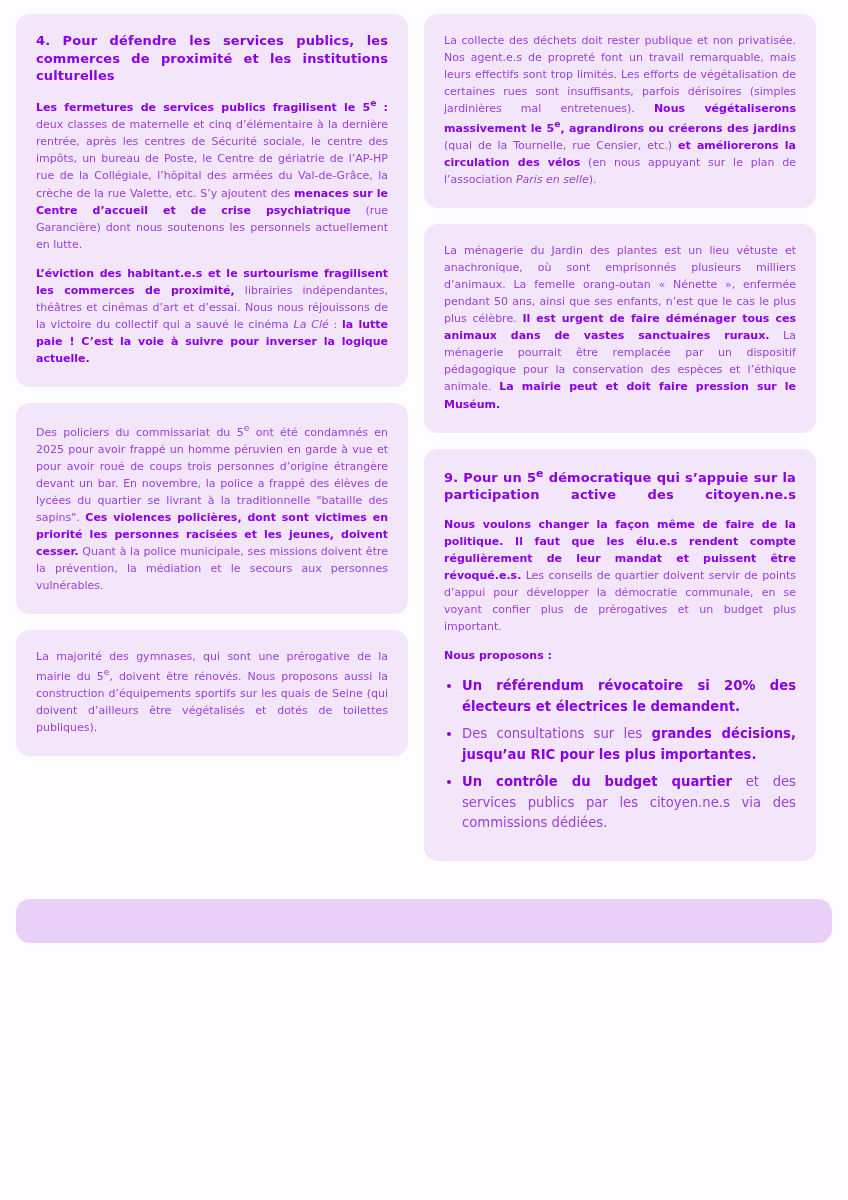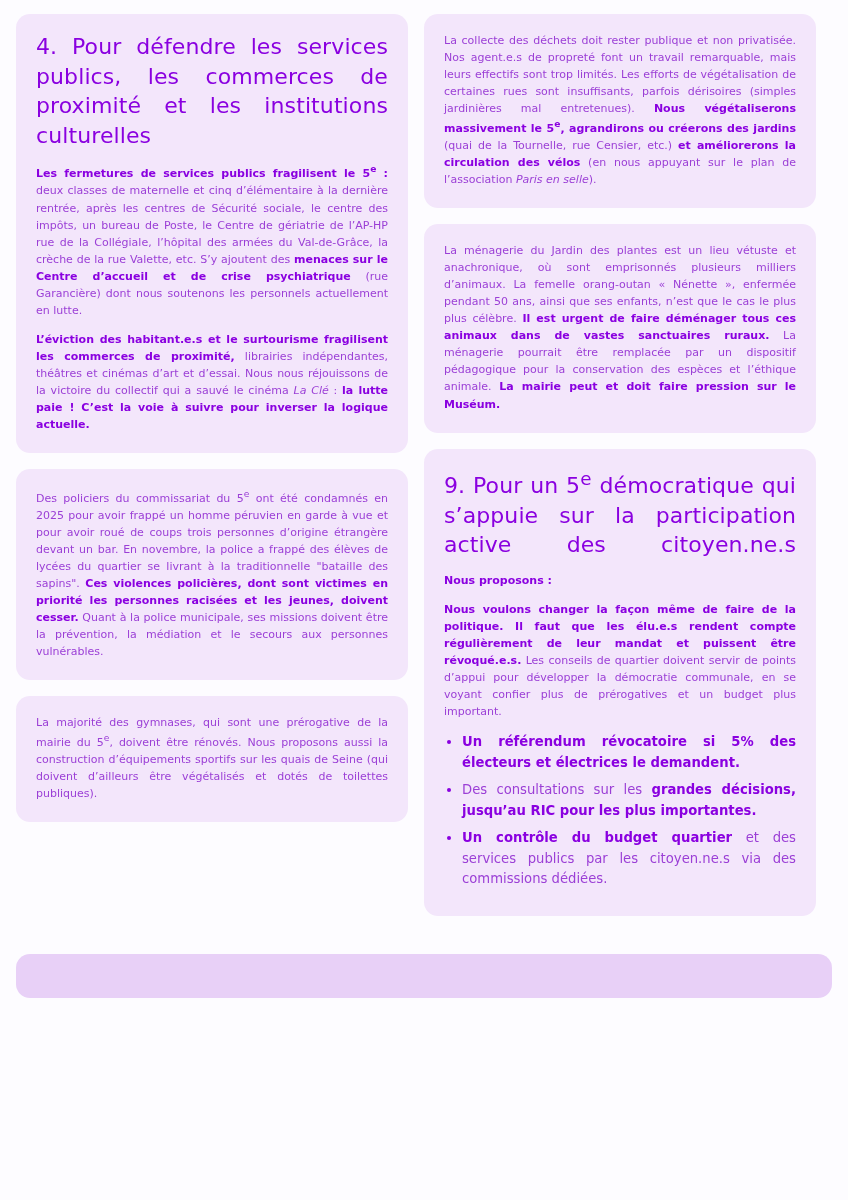--- a/index.html
+++ b/index.html
@@ -32,23 +32,23 @@
     flex-direction: column;
     gap: 16px;
   }
   .card {
     background: #f3e6fb;
     border-radius: 14px;
     padding: 18px 20px 20px 20px;
   }
   .card h2 {
     margin: 0 0 12px 0;
-    font-size: 22px;
+    font-size: 13px;
     line-height: 1.35;
-    font-weight: normal;
+    font-weight: bold;
     color: #8a00e0;
     text-align: center;
     letter-spacing: 0.1px;
   }
   .card h2.just {
     text-align: justify;
     text-align-last: justify;
   }
   .card p {
     margin: 0 0 12px 0;
@@ -132,27 +132,27 @@
 
       <div class="card">
         <p>
           <span>La ménagerie du Jardin des plantes est un lieu vétuste et anachronique, où sont emprisonnés plusieurs milliers d’animaux. La femelle orang-outan « Nénette », enfermée pendant 50 ans, ainsi que ses enfants, n’est que le cas le plus plus célèbre. </span><b>Il est urgent de faire déménager tous ces animaux dans de vastes sanctuaires ruraux.</b><span> La ménagerie pourrait être remplacée par un dispositif pédagogique pour la conservation des espèces et l’éthique animale. </span><b>La mairie peut et doit faire pression sur le Muséum.</b>
         </p>
       </div>
 
       <div class="card">
         <h2 class="just"><span>9. Pour un 5<sup>e</sup> démocratique qui s’appuie sur la participation active des citoyen.ne.s</span></h2>
         <p>
+          <b>Nous voulons changer la façon même de faire de la politique. Il faut que les élu.e.s rendent compte régulièrement de leur mandat et puissent être révoqué.e.s.</b><span> Les conseils de quartier doivent servir de points d’appui pour développer la démocratie communale, en se voyant confier plus de prérogatives et un budget plus important.</span>
+        </p>
+        <p>
           <b>Nous proposons :</b>
         </p>
-        <p>
-          <b>Nous voulons changer la façon même de faire de la politique. Il faut que les élu.e.s rendent compte régulièrement de leur mandat et puissent être révoqué.e.s.</b><span> Les conseils de quartier doivent servir de points d’appui pour développer la démocratie communale, en se voyant confier plus de prérogatives et un budget plus important.</span>
-        </p>
         <ul class="props">
-          <li><b>Un référendum révocatoire si 5% des électeurs et électrices le demandent.</b></li>
+          <li><b>Un référendum révocatoire si 20% des électeurs et électrices le demandent.</b></li>
           <li><span>Des consultations sur les </span><b>grandes décisions, jusqu’au RIC pour les plus importantes.</b></li>
           <li><b>Un contrôle du budget quartier</b><span> et des services publics par les citoyen.ne.s via des commissions dédiées.</span></li>
         </ul>
       </div>
 
     </div>
   </div>
 </div>
 
 <div class="spacer-band"></div>

